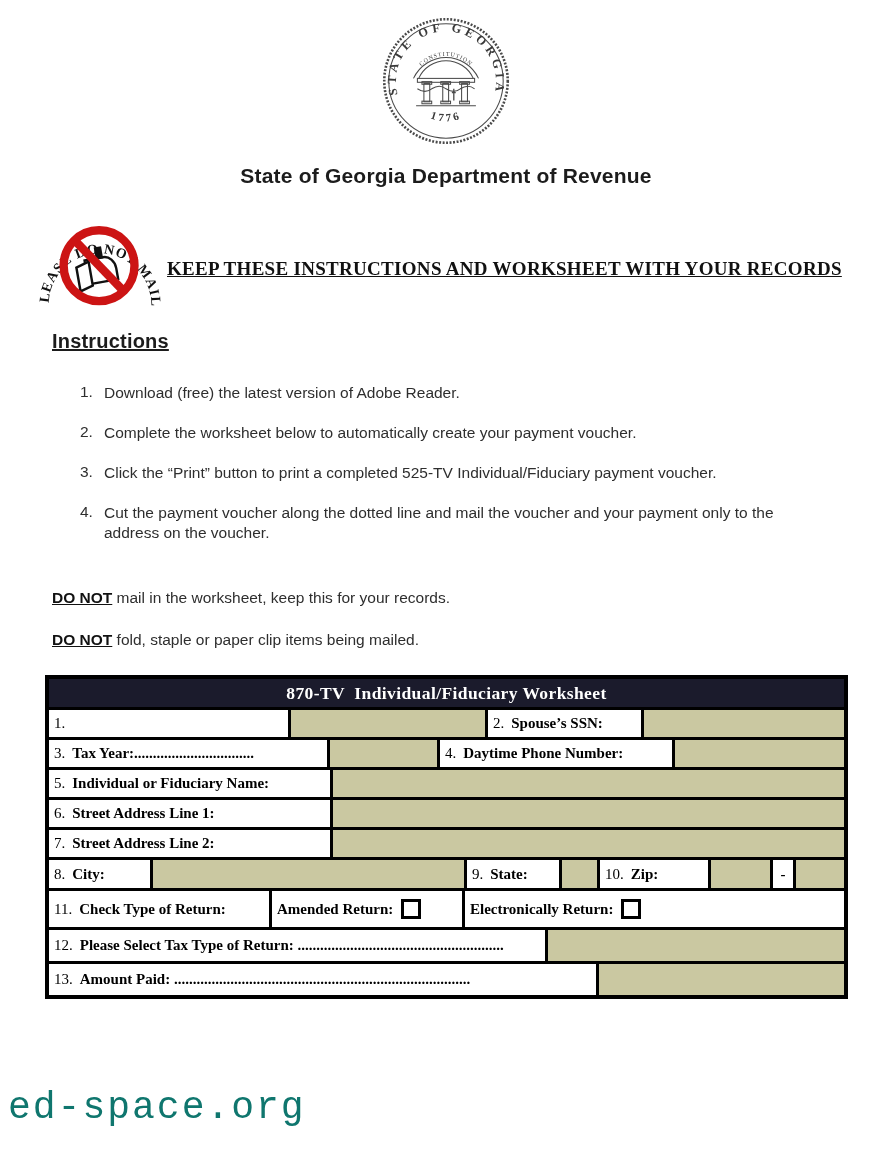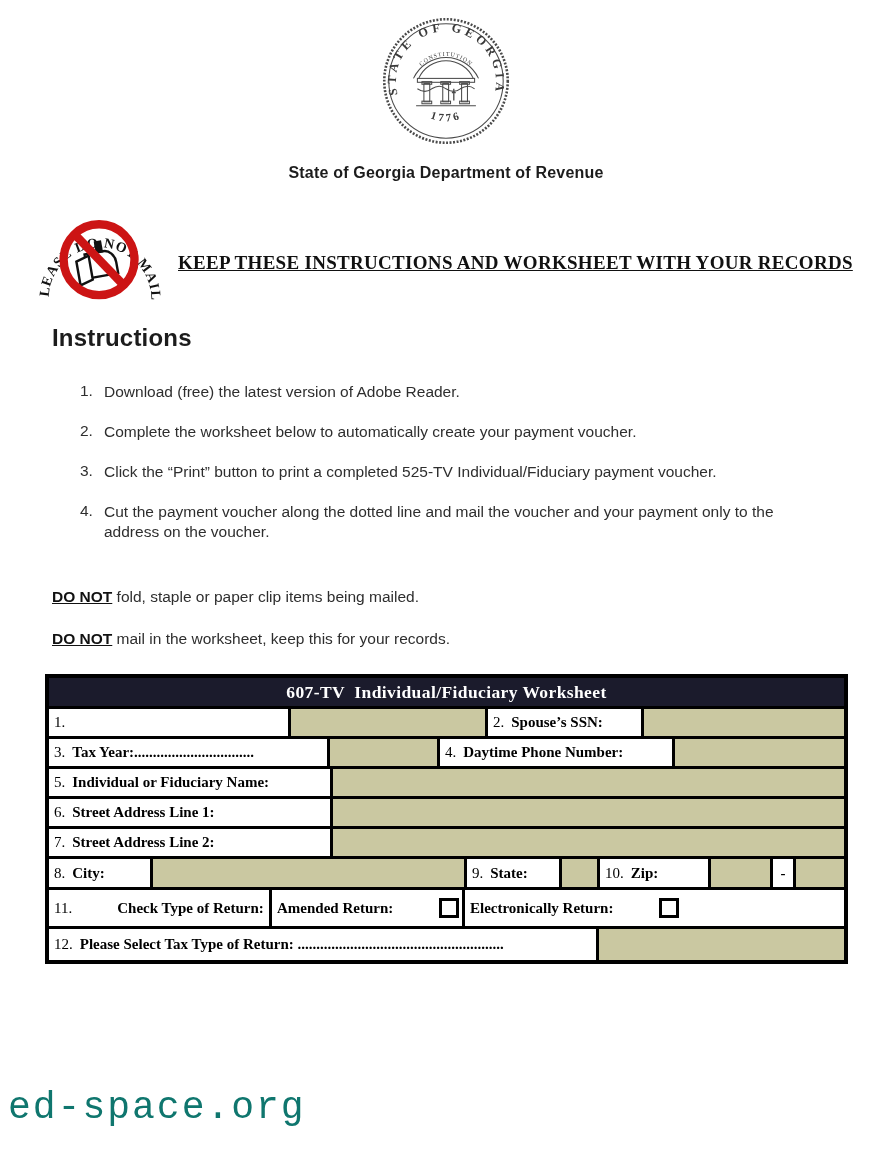--- a/index.html
+++ b/index.html
@@ -5,34 +5,34 @@
   html,body { margin:0; padding:0; }
   body {
     width:892px; height:1154px; position:relative; overflow:hidden;
     background:#ffffff; color:#2d2d2d;
     font-family:"Liberation Sans", sans-serif;
   }
   
   .seal-wrap { padding-top:16px; text-align:center; }
   .page-title {
     text-align:center; margin:14px 0 0 0;
-    font-size:16px; font-weight:bold; color:#1c1c1c; letter-spacing:0.2px;
+    font-size:21px; font-weight:bold; color:#1c1c1c; letter-spacing:0.2px;
   }
   
   .keep-row { display:flex; align-items:center; margin:18px 0 0 38px; }
   .keep-text {
-    margin-left:16px; margin-top:16px;
+    margin-left:5px; margin-top:16px;
     font-family:"Liberation Serif", serif; font-weight:bold;
     font-size:19px; color:#111; text-decoration:underline; letter-spacing:0.3px;
     white-space:nowrap;
   }
   
   .instr-heading {
-    margin:14px 0 0 52px; font-size:24px; font-weight:bold;
-    color:#1c1c1c; letter-spacing:0.2px;
+    margin:14px 0 0 52px; font-size:20px; font-weight:bold;
+    color:#1c1c1c; text-decoration:underline; letter-spacing:0.2px;
   }
   .instr-list { margin:30px 0 0 80px; font-size:15.5px; color:#2e2e2e; }
   .ol-item { display:flex; margin-bottom:20px; }
   .ol-num { width:24px; flex:0 0 24px; }
   .ol-body { max-width:706px; line-height:20px; }
   .link { color:#4470b3; text-decoration:underline; display:block; cursor:pointer; }
   
   .warnings { margin:46px 0 0 52px; font-size:15.5px; color:#2e2e2e; }
   .warn-line { margin:0 0 24px 0; }
   .warn-prefix { font-weight:bold; text-decoration:underline; color:#111; }
@@ -51,21 +51,21 @@
   .wcell:first-child { border-left:none; }
   .wcell.field { background:#cac8a1; padding:0; }
   .whead {
     background:#1b1b2c; color:#fff; justify-content:center;
     height:28px; font-size:17.5px; font-weight:bold; letter-spacing:0.4px;
     display:flex; align-items:center; white-space:pre;
   }
   .num { margin-right:7px; }
   .lbl { font-weight:bold; }
   .dots { font-weight:bold; }
-  .h27 { height:27px; } .h28 { height:28px; } .h36 { height:36px;gap:38px; } .h31 { height:31px; }
+  .h27 { height:27px; } .h28 { height:28px; } .h36 { height:36px; } .h31 { height:31px; }
   .checkbox {
     display:inline-block; width:20px; height:20px; box-sizing:border-box;
     border:3px solid #000; background:#fff; margin-left:8px; flex:0 0 auto;
   }
   .dash { justify-content:center; font-weight:bold; }
   
   .watermark {
     position:absolute; left:8px; top:1086px;
     font-family:"Liberation Mono", monospace; font-size:38px; color:#0f766e;
     letter-spacing:2px;
@@ -150,27 +150,27 @@
     <span class="ol-num">3.</span>
     <div class="ol-body"><span>Click the “Print” button to print a completed 525-TV Individual/Fiduciary payment voucher.</span></div>
   </div>
   <div class="ol-item">
     <span class="ol-num">4.</span>
     <div class="ol-body"><span>Cut the payment voucher along the dotted line and mail the voucher and your payment only to the address on the voucher.</span></div>
   </div>
 </div>
 
 <div class="warnings">
+  <p class="warn-line"><span class="warn-prefix">DO NOT</span><span> mail in the worksheet, keep this for your records.</span></p>
   <p class="warn-line"><span class="warn-prefix">DO NOT</span><span> fold, staple or paper clip items being mailed.</span></p>
-  <p class="warn-line"><span class="warn-prefix">DO NOT</span><span> mail in the worksheet, keep this for your records.</span></p>
 </div>
 
 <div class="wtable">
 
-  <div class="wrow whead">607-TV  Individual/Fiduciary Worksheet</div>
+  <div class="wrow whead">870-TV  Individual/Fiduciary Worksheet</div>
 
   <div class="wrow">
     <div class="wcell h27" style="width:239px">
         <span class="num">1.</span>
       </div>
     <div class="wcell field h27" style="width:197px"></div>
     <div class="wcell h27" style="width:156px">
         <span class="num">2.</span>
         <span class="lbl">Spouse’s SSN:</span>
       </div>
@@ -244,20 +244,24 @@
         <span class="lbl">Amended Return:</span>
         <span class="checkbox"></span>
       </div>
     <div class="wcell h36" style="flex:1">
         <span class="lbl">Electronically Return:</span>
         <span class="checkbox"></span>
       </div>
   </div>
 
   <div class="wrow">
-    <div class="wcell h31" style="width:547px"><span class="num">12.</span><span class="lbl">Please Select Tax Type of Return:</span>&nbsp;<span class="dots">.......................................................</span></div>
+    <div class="wcell h31" style="width:496px"><span class="num">12.</span><span class="lbl">Please Select Tax Type of Return:</span>&nbsp;<span class="dots">.......................................................</span></div>
     <div class="wcell field h31" style="flex:1"></div>
   </div>
 
+  <div class="wrow">
+    <div class="wcell h31" style="width:547px"><span class="num">13.</span><span class="lbl">Amount Paid:</span>&nbsp;<span class="dots">...............................................................................</span></div>
+    <div class="wcell field h31" style="flex:1"></div>
+  </div>
 
 </div>
 
 <div class="watermark">ed-space.org</div>
 
 </body></html>

